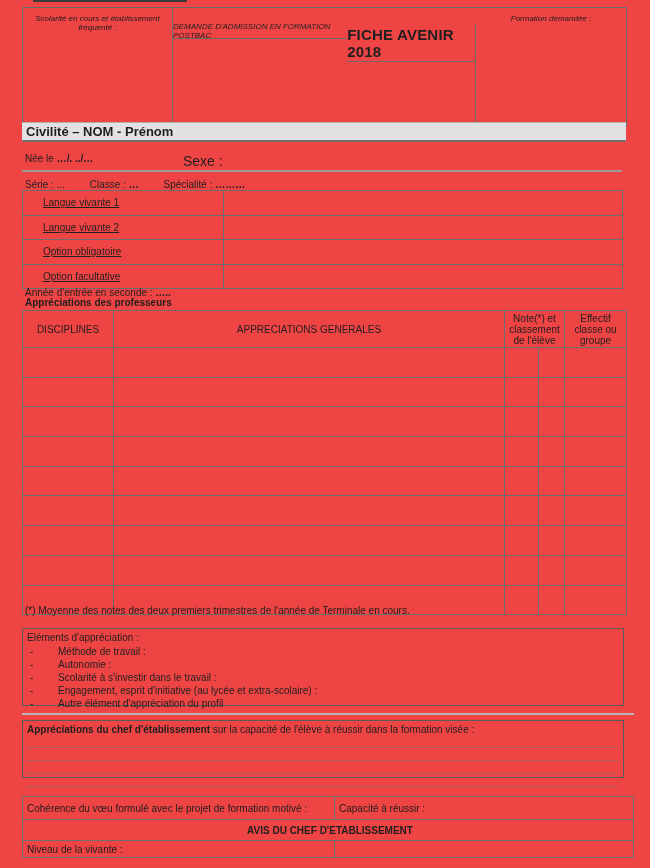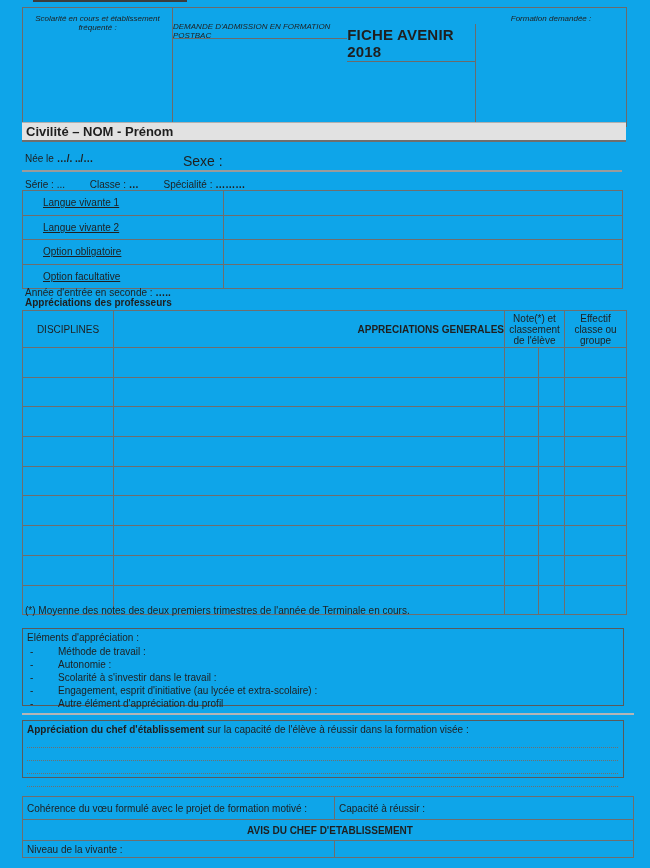--- a/index.html
+++ b/index.html
@@ -1,17 +1,17 @@
 <!DOCTYPE html>
 <html><head>
 <meta charset="utf-8">
 <style>
   html,body{margin:0;padding:0;background:#ffffff;}
   .page{
-    position:relative;width:650px;height:868px;background:#0ea5e9;
+    position:relative;width:650px;height:868px;background:#ef4444;
     font-family:"Liberation Sans", sans-serif;color:#1f1f1f;overflow:hidden;
   }
   .abs{position:absolute;}
   
   .top-artifact{left:33px;top:0;width:154px;height:2px;background:#3c3c3c;}
 
   
   .header-box{left:22px;top:7px;width:605px;height:120px;border:1.5px solid #6b6b6b;display:flex;box-sizing:border-box;}
   .hb-left{width:150px;border-right:1.5px solid #6b6b6b;box-sizing:border-box;
            font-size:8px;font-style:italic;text-align:center;padding-top:6px;}
@@ -40,21 +40,21 @@
 
   .lv-table{left:22px;top:190px;width:601px;}
   .lv-table td{height:23.5px;}
   .lv-table td.lbl{width:180px;padding-left:20px;text-decoration:underline;}
 
   .entry-year{left:25px;top:287px;font-size:10px;}
   .prof-title{left:25px;top:297px;font-size:10px;font-weight:bold;}
 
   .prof-table{left:22px;top:310px;width:604px;table-layout:fixed;}
   .prof-table th{height:36px;text-align:center;vertical-align:middle;line-height:11px;}
-  .prof-table th.b{font-weight:bold;text-align:right;}
+  .prof-table th.b{font-weight:normal;}
   .prof-table td{height:28.7px;}
 
   .footnote{left:25px;top:605px;font-size:10px;}
 
   
   .elements-box{left:22px;top:628px;width:602px;height:78px;border:1.5px solid #5a5a5a;box-sizing:border-box;font-size:10px;}
   .elements-title{font-weight:normal;padding:3px 0 2px 4px;}
   .el-item{display:flex;line-height:13px;}
   .el-dash{width:10px;text-align:left;padding-left:7px;flex:none;}
   .el-text{padding-left:18px;}
@@ -242,21 +242,21 @@
     <div class="el-item">
       <span class="el-dash">-</span>
       <span class="el-text">Autre élément d'appréciation du profil</span>
     </div>
   </div>
 
   <div class="abs hr2"></div>
 
   <div class="abs chef-box">
     <div>
-      <span class="bold">Appréciation du chef d'établissement</span><span> sur la capacité de l'élève à réussir dans la formation visée :</span>
+      <span class="bold">Appréciations du chef d'établissement</span><span> sur la capacité de l'élève à réussir dans la formation visée :</span>
     </div>
     <div>
         <div class="dotted-line"></div>
         <div class="dotted-line"></div>
         <div class="dotted-line"></div>
         <div class="dotted-line"></div>
       </div>
   </div>
 
   <table class="abs avis-table">

